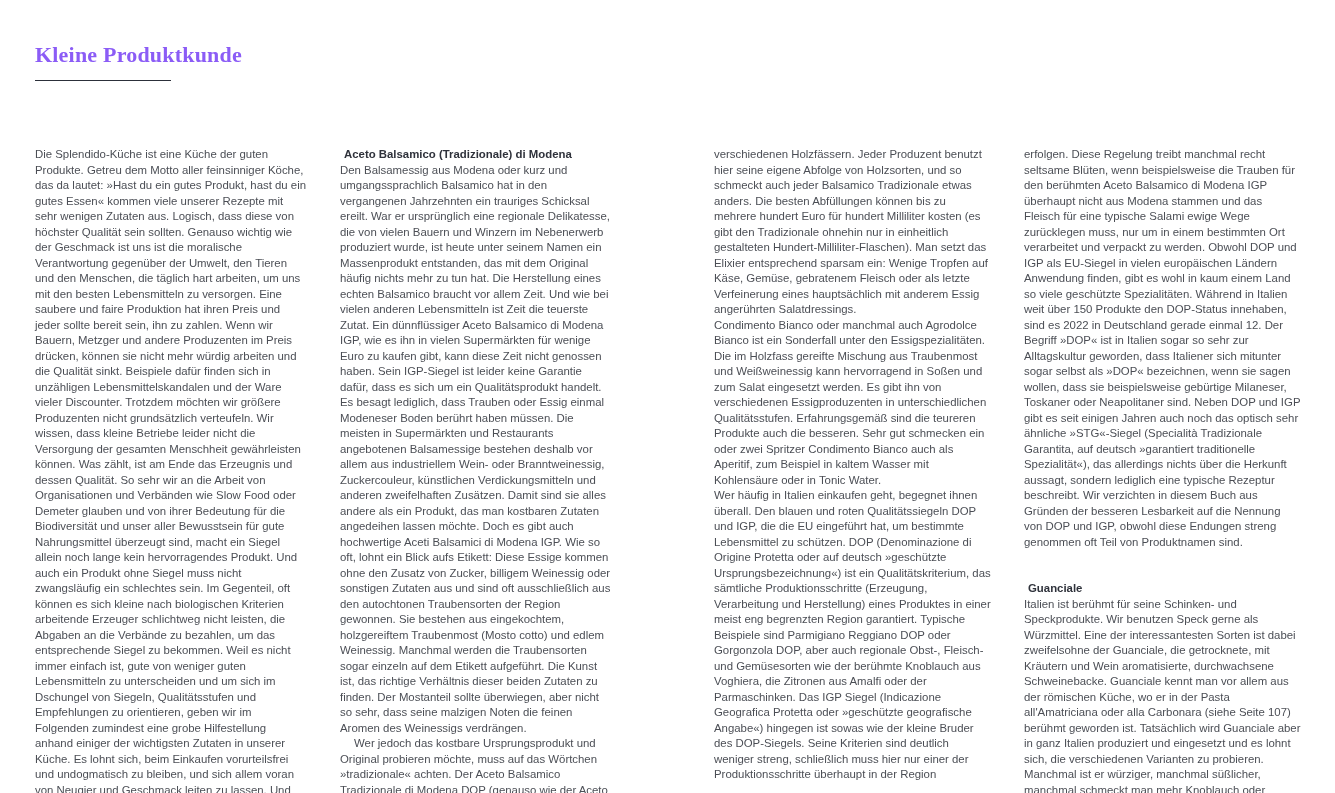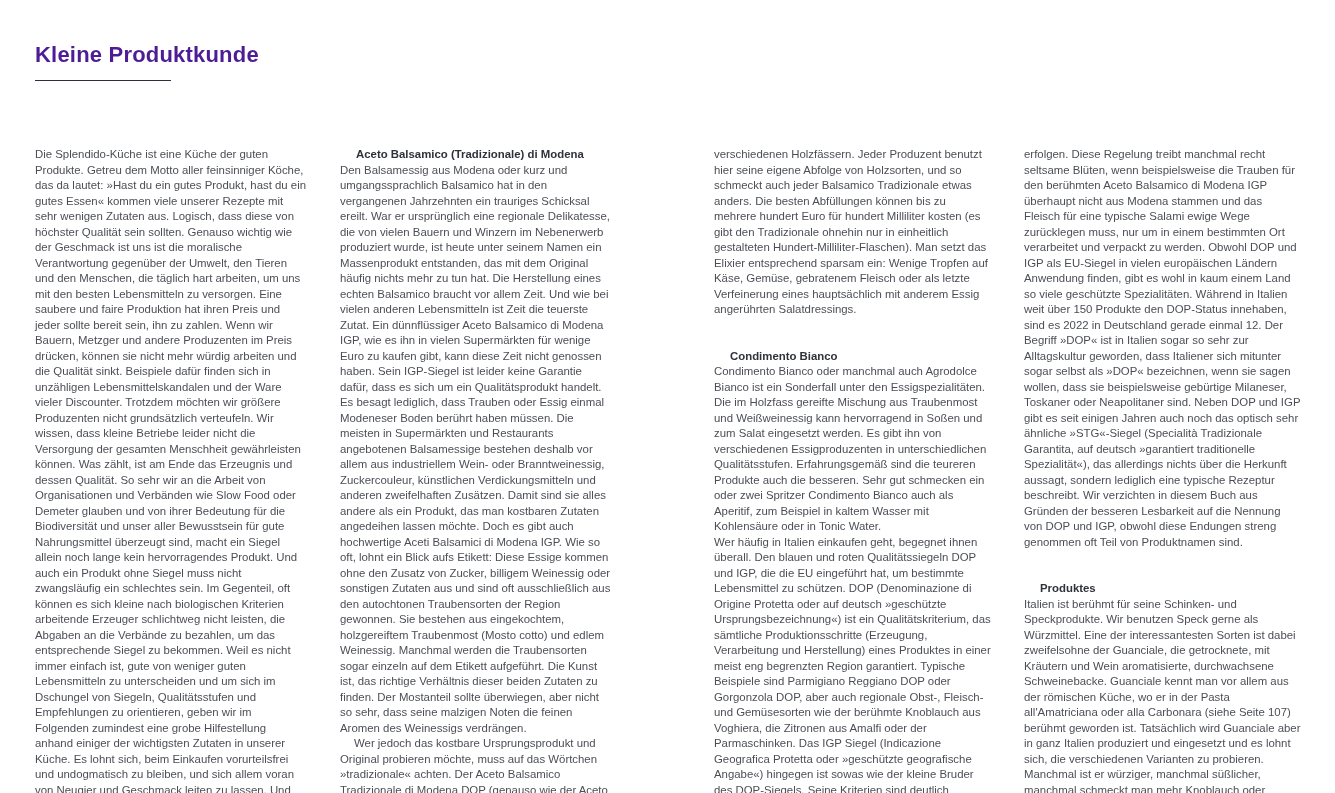--- a/index.html
+++ b/index.html
@@ -16,23 +16,24 @@
     width: 1335px;
     height: 793px;
     background: #ffffff;
   }
   .page-title {
     position: absolute;
     left: 35px;
     top: 42px;
     font-size: 22px;
     font-weight: 700;
-    color: #4c1d95;
+    color: #8b5cf6;
     letter-spacing: 0.2px;
     margin: 0;
+    font-family: Liberation Serif, serif;
   }
   .title-rule {
     position: absolute;
     left: 35px;
     top: 80px;
     width: 136px;
     height: 1px;
     background: #2c303a;
   }
   .col {
@@ -47,21 +48,21 @@
   .col-2 { left: 340px;  width: 273px; }
   .col-3 { left: 714px;  width: 277px; }
   .col-4 { left: 1024px; width: 277px; }
   .para {
     margin: 0;
   }
   .para.indent {
     text-indent: 14px;
   }
   .sec-heading {
-    margin: 31px 0 0 16px;
+    margin: 31px 0 0 4px;
     font-size: 11.4px;
     line-height: 15.5px;
     font-weight: 700;
     color: #2f323b;
   }
   .sec-heading.first {
     margin-top: 0;
   }
 </style>
 </head>
@@ -77,24 +78,23 @@
   </div>
 
   <div class="col col-2">
     <h2 class="sec-heading first">Aceto Balsamico (Tradizionale) di Modena</h2>
     <p class="para">Den Balsamessig aus Modena oder kurz und umgangssprachlich Balsamico hat in den vergangenen Jahrzehnten ein trauriges Schicksal ereilt. War er ursprünglich eine regionale Delikatesse, die von vielen Bauern und Winzern im Nebenerwerb produziert wurde, ist heute unter seinem Namen ein Massenprodukt entstanden, das mit dem Original häufig nichts mehr zu tun hat. Die Herstellung eines echten Balsamico braucht vor allem Zeit. Und wie bei vielen anderen Lebensmitteln ist Zeit die teuerste Zutat. Ein dünnflüssiger Aceto Balsamico di Modena IGP, wie es ihn in vielen Supermärkten für wenige Euro zu kaufen gibt, kann diese Zeit nicht genossen haben. Sein IGP-Siegel ist leider keine Garantie dafür, dass es sich um ein Qualitätsprodukt handelt. Es besagt lediglich, dass Trauben oder Essig einmal Modeneser Boden berührt haben müssen. Die meisten in Supermärkten und Restaurants angebotenen Balsamessige bestehen deshalb vor allem aus industriellem Wein- oder Branntweinessig, Zuckercouleur, künstlichen Verdickungsmitteln und anderen zweifelhaften Zusätzen. Damit sind sie alles andere als ein Produkt, das man kostbaren Zutaten angedeihen lassen möchte. Doch es gibt auch hochwertige Aceti Balsamici di Modena IGP. Wie so oft, lohnt ein Blick aufs Etikett: Diese Essige kommen ohne den Zusatz von Zucker, billigem Weinessig oder sonstigen Zutaten aus und sind oft ausschließlich aus den autochtonen Traubensorten der Region gewonnen. Sie bestehen aus eingekochtem, holzgereiftem Traubenmost (Mosto cotto) und edlem Weinessig. Manchmal werden die Traubensorten sogar einzeln auf dem Etikett aufgeführt. Die Kunst ist, das richtige Verhältnis dieser beiden Zutaten zu finden. Der Mostanteil sollte überwiegen, aber nicht so sehr, dass seine malzigen Noten die feinen Aromen des Weinessigs verdrängen.</p>
     <p class="para indent">Wer jedoch das kostbare Ursprungsprodukt und Original probieren möchte, muss auf das Wörtchen »tradizionale« achten. Der Aceto Balsamico Tradizionale di Modena DOP (genauso wie der Aceto Balsamico Tradizionale di Reggio Emilia DOP) wird nur in kleinen Mengen und ausschließlich in einem streng begrenzten Gebiet um Modena und Reggio Emilia hergestellt. Alle Schritte der Produktion müssen per Definition hier erfolgen und der Essig reift für mindestens zwölf bis fünfundzwanzig Jahre (je nach Qualitätsstufe) in</p>
   </div>
 
   <div class="col col-3">
     <p class="para">verschiedenen Holzfässern. Jeder Produzent benutzt hier seine eigene Abfolge von Holzsorten, und so schmeckt auch jeder Balsamico Tradizionale etwas anders. Die besten Abfüllungen können bis zu mehrere hundert Euro für hundert Milliliter kosten (es gibt den Tradizionale ohnehin nur in einheitlich gestalteten Hundert-Milliliter-Flaschen). Man setzt das Elixier entsprechend sparsam ein: Wenige Tropfen auf Käse, Gemüse, gebratenem Fleisch oder als letzte Verfeinerung eines hauptsächlich mit anderem Essig angerührten Salatdressings.</p>
-    <h2 class="sec-heading">Condimento Bianco</h2>
     <p class="para">Condimento Bianco oder manchmal auch Agrodolce Bianco ist ein Sonderfall unter den Essigspezialitäten. Die im Holzfass gereifte Mischung aus Traubenmost und Weißweinessig kann hervorragend in Soßen und zum Salat eingesetzt werden. Es gibt ihn von verschiedenen Essigproduzenten in unterschiedlichen Qualitätsstufen. Erfahrungsgemäß sind die teureren Produkte auch die besseren. Sehr gut schmecken ein oder zwei Spritzer Condimento Bianco auch als Aperitif, zum Beispiel in kaltem Wasser mit Kohlensäure oder in Tonic Water.</p>
     <p class="para">Wer häufig in Italien einkaufen geht, begegnet ihnen überall. Den blauen und roten Qualitätssiegeln DOP und IGP, die die EU eingeführt hat, um bestimmte Lebensmittel zu schützen. DOP (Denominazione di Origine Protetta oder auf deutsch »geschützte Ursprungsbezeichnung«) ist ein Qualitätskriterium, das sämtliche Produktionsschritte (Erzeugung, Verarbeitung und Herstellung) eines Produktes in einer meist eng begrenzten Region garantiert. Typische Beispiele sind Parmigiano Reggiano DOP oder Gorgonzola DOP, aber auch regionale Obst-, Fleisch- und Gemüsesorten wie der berühmte Knoblauch aus Voghiera, die Zitronen aus Amalfi oder der Parmaschinken. Das IGP Siegel (Indicazione Geografica Protetta oder »geschützte geografische Angabe«) hingegen ist sowas wie der kleine Bruder des DOP-Siegels. Seine Kriterien sind deutlich weniger streng, schließlich muss hier nur einer der Produktionsschritte überhaupt in der Region</p>
   </div>
 
   <div class="col col-4">
     <p class="para">erfolgen. Diese Regelung treibt manchmal recht seltsame Blüten, wenn beispielsweise die Trauben für den berühmten Aceto Balsamico di Modena IGP überhaupt nicht aus Modena stammen und das Fleisch für eine typische Salami ewige Wege zurücklegen muss, nur um in einem bestimmten Ort verarbeitet und verpackt zu werden. Obwohl DOP und IGP als EU-Siegel in vielen europäischen Ländern Anwendung finden, gibt es wohl in kaum einem Land so viele geschützte Spezialitäten. Während in Italien weit über 150 Produkte den DOP-Status innehaben, sind es 2022 in Deutschland gerade einmal 12. Der Begriff »DOP« ist in Italien sogar so sehr zur Alltagskultur geworden, dass Italiener sich mitunter sogar selbst als »DOP« bezeichnen, wenn sie sagen wollen, dass sie beispielsweise gebürtige Milaneser, Toskaner oder Neapolitaner sind. Neben DOP und IGP gibt es seit einigen Jahren auch noch das optisch sehr ähnliche »STG«-Siegel (Specialità Tradizionale Garantita, auf deutsch »garantiert traditionelle Spezialität«), das allerdings nichts über die Herkunft aussagt, sondern lediglich eine typische Rezeptur beschreibt. Wir verzichten in diesem Buch aus Gründen der besseren Lesbarkeit auf die Nennung von DOP und IGP, obwohl diese Endungen streng genommen oft Teil von Produktnamen sind.</p>
-    <h2 class="sec-heading">Produktes</h2>
+    <h2 class="sec-heading">Guanciale</h2>
     <p class="para">Italien ist berühmt für seine Schinken- und Speckprodukte. Wir benutzen Speck gerne als Würzmittel. Eine der interessantesten Sorten ist dabei zweifelsohne der Guanciale, die getrocknete, mit Kräutern und Wein aromatisierte, durchwachsene Schweinebacke. Guanciale kennt man vor allem aus der römischen Küche, wo er in der Pasta all'Amatriciana oder alla Carbonara (siehe Seite 107) berühmt geworden ist. Tatsächlich wird Guanciale aber in ganz Italien produziert und eingesetzt und es lohnt sich, die verschiedenen Varianten zu probieren. Manchmal ist er würziger, manchmal süßlicher, manchmal schmeckt man mehr Knoblauch oder Pfeffer heraus. Er eignet sich in Würfel geschnitten zu Frühlingsgemüse (z. B. Artischocken oder Erbsen) oder als Bratfett für Bratkartoffeln. Auch hauchdünn aufgeschnittener Guanciale zum Beispiel auf der Pizza oder einem warmen Brot ist eine Delikatesse. Wer kann, kauft Guanciale am besten in Bioqualität oder von einem Betrieb, der idealerweise artgerecht</p>
   </div>
 
 </div>
 
 </body></html>

